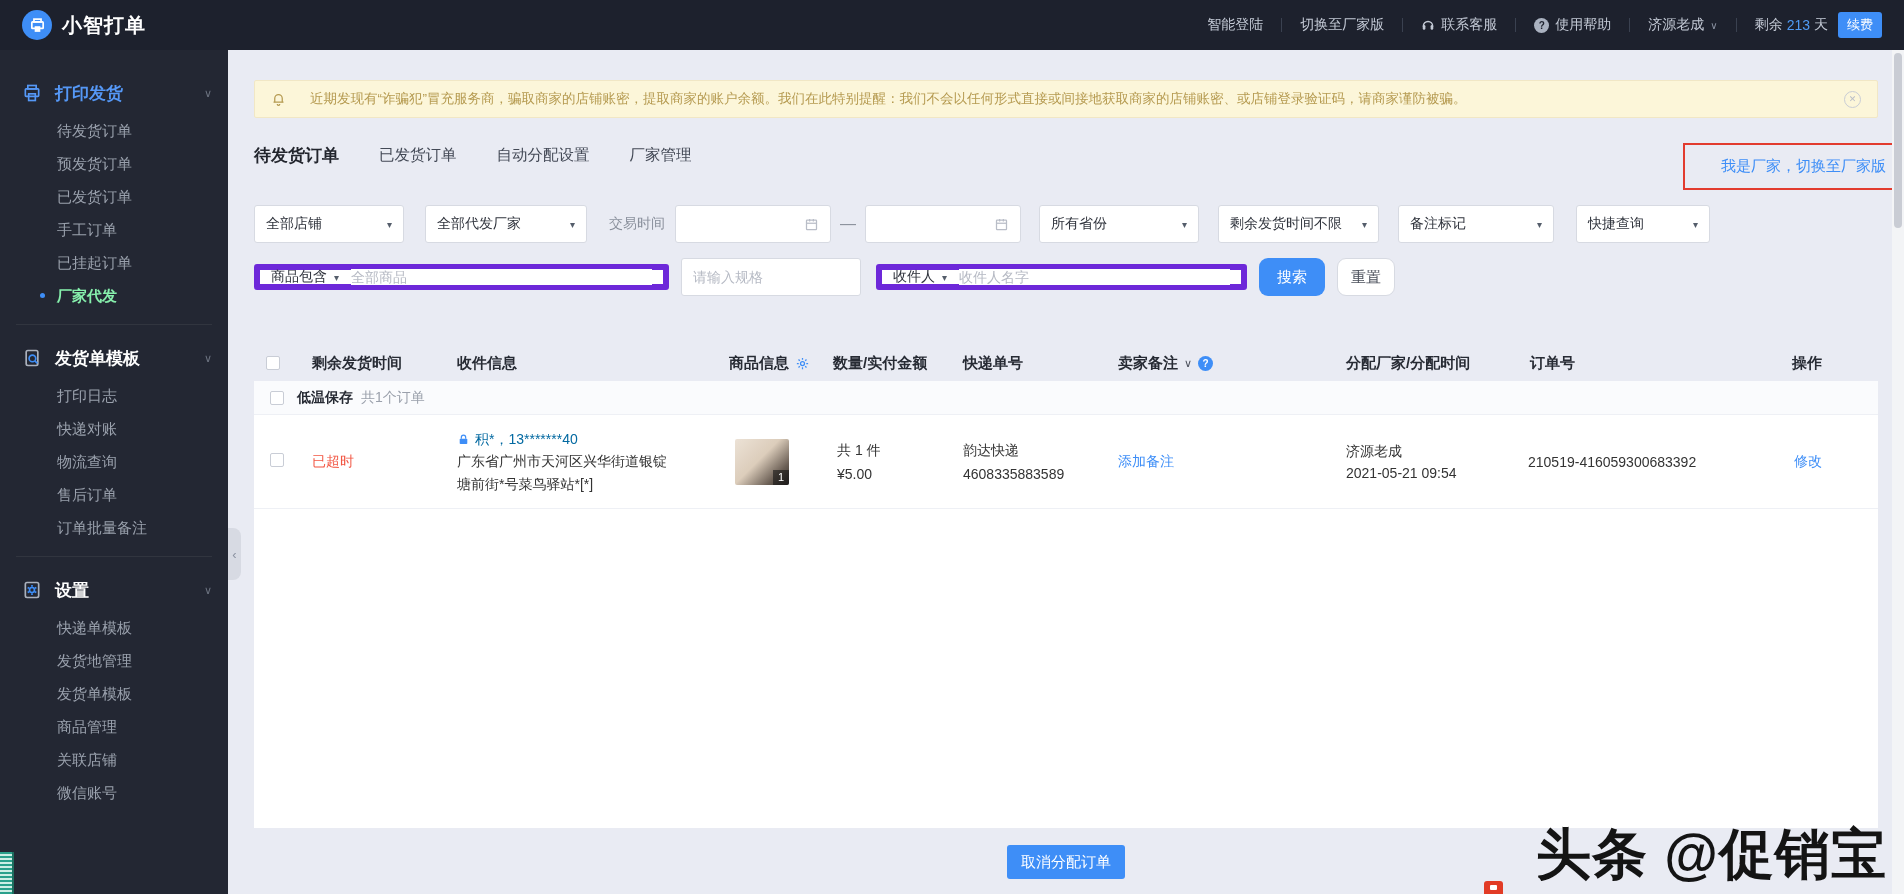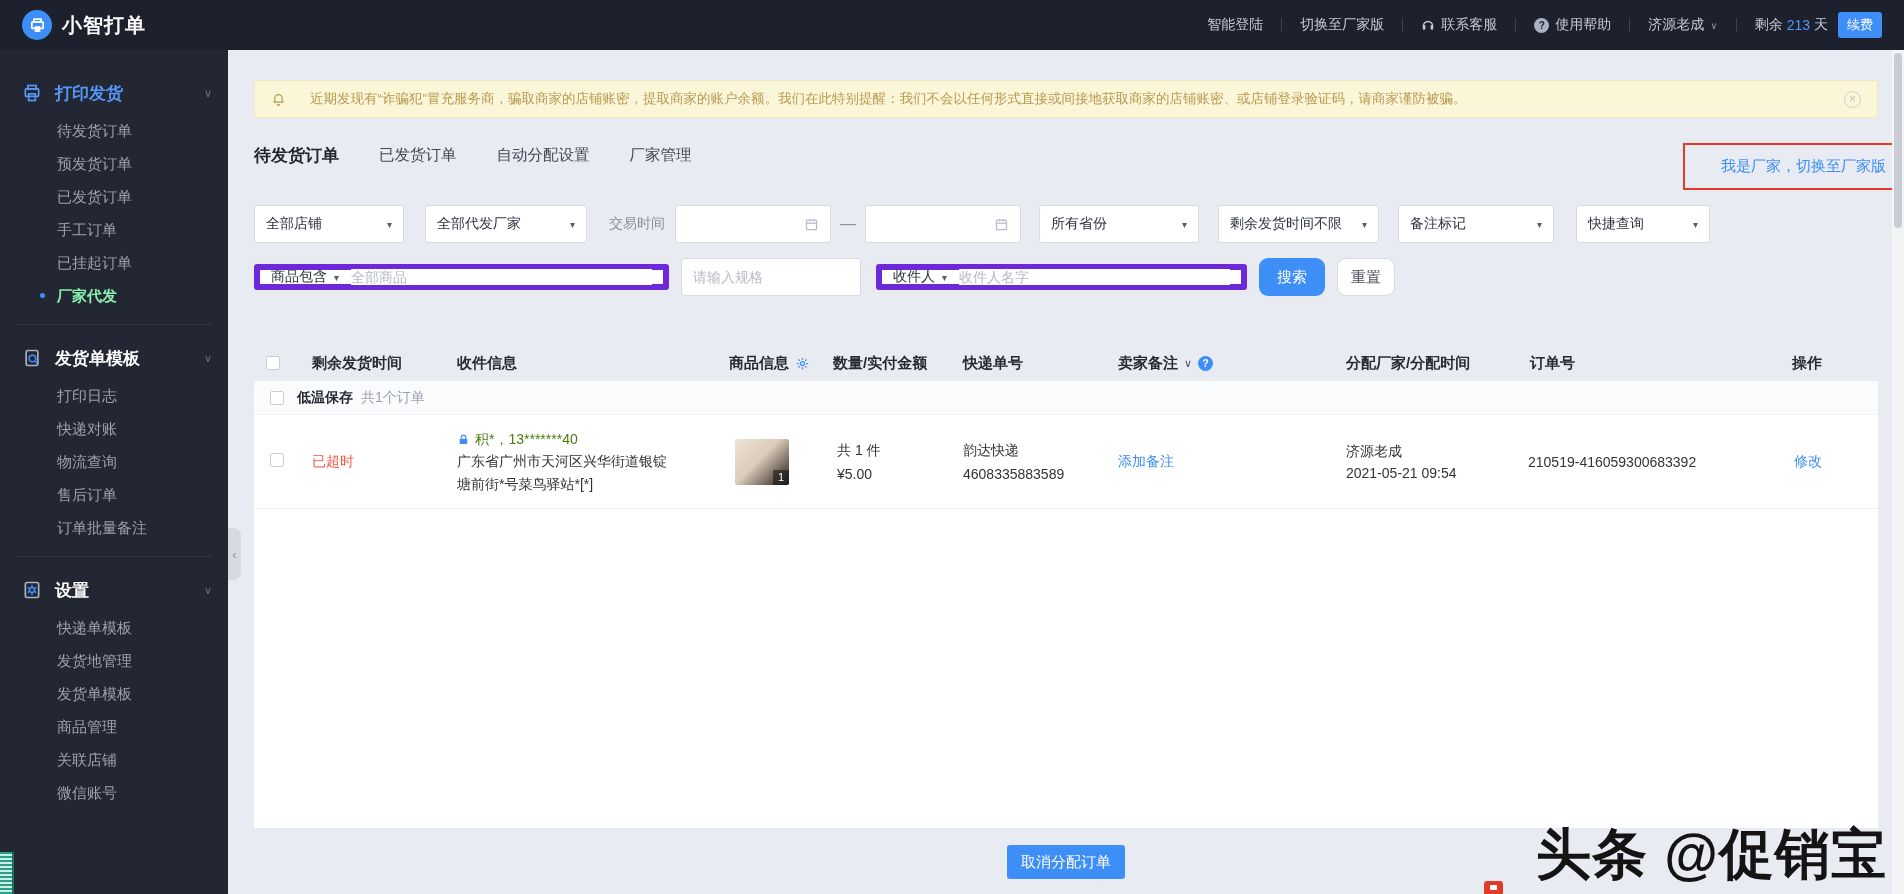--- a/index.html
+++ b/index.html
@@ -66,21 +66,21 @@
   .cb{width:14px;height:14px;border:1px solid #c9cdd6;border-radius:2px;background:#fff;display:inline-block;cursor:pointer;flex-shrink:0}
   .cbcell{padding-left:16px}
   .chev-dn{font-size:11px;color:#4a4f5a;font-weight:normal}
   .bluedot-q{width:15px;height:15px;border-radius:50%;background:#3e8ef7;color:#fff;font-size:10px;font-weight:bold;display:inline-flex;align-items:center;justify-content:center}
   .group-row{height:34px;display:flex;align-items:center;background:#fafbfd;border-bottom:1px solid #eef0f5;font-size:14px}
   .group-row .tag{font-weight:bold;color:#262a33;margin-left:13px}
   .group-row .cnt{color:#9aa0ab;margin-left:8px}
   .data-row{border-bottom:1px solid #eef0f5;padding:13px 0;font-size:14px;color:#333}
   .status-late{color:#f25643;padding-left:12px}
   .recv{padding-left:12px;line-height:1.6}
-  .recv .masked{color:#4d7c0f;display:flex;align-items:center;gap:5px}
+  .recv .masked{color:#0369a1;display:flex;align-items:center;gap:5px}
   .recv .addr{color:#333}
   .prod-wrap{padding-left:18px}
   .prod-img{width:54px;height:46px;border-radius:2px;position:relative;background:linear-gradient(135deg,#ece2d6 0%,#dccdbb 45%,#6b5f55 78%,#2e2a27 100%);cursor:pointer;overflow:hidden}
   .prod-img .badge{position:absolute;right:0;bottom:0;background:rgba(20,20,20,.6);color:#fff;font-size:11px;padding:0 5px;line-height:15px}
   .two-line{line-height:24px;padding-left:8px;white-space:nowrap}
   .link{color:#3e8ef7;cursor:pointer;white-space:nowrap}
   .remark-cell{padding-left:2px}
   .factory-cell{line-height:22px;padding-left:2px}
   .orderno-cell{white-space:nowrap}
   .action-cell{padding-left:14px}

